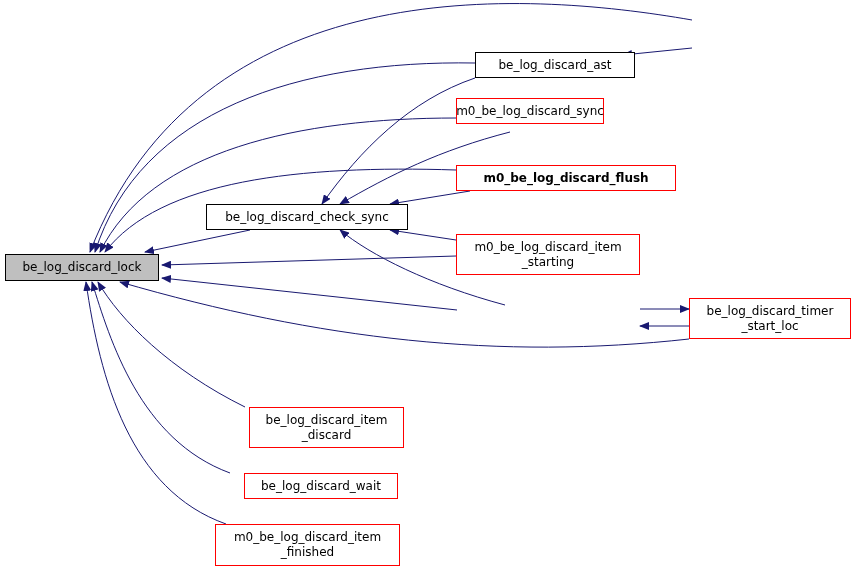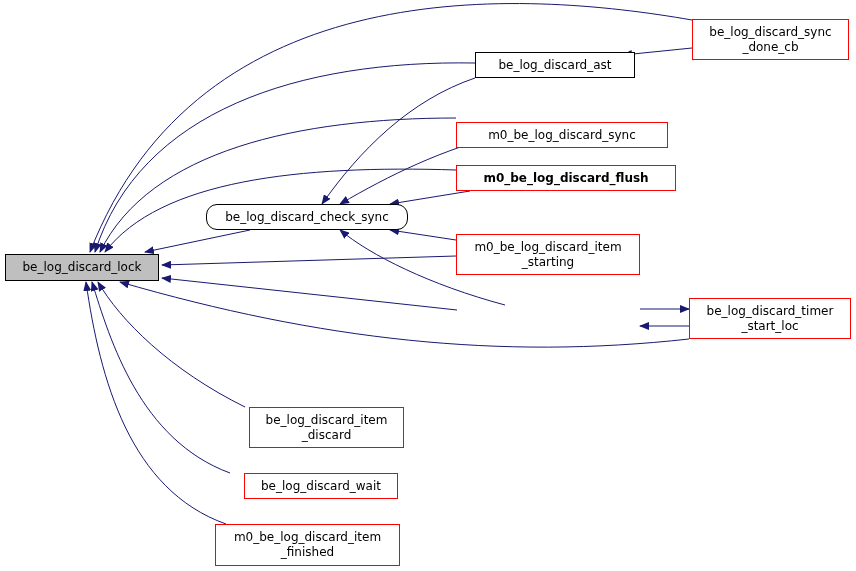--- a/index.html
+++ b/index.html
@@ -46,35 +46,31 @@
         <path d="M505,305 C430,285 370,255 340,230" marker-end="url(#ah)"></path>
         <path d="M640,309 L689,309" marker-end="url(#ah)"></path>
         <path d="M689,326 L640,326" marker-end="url(#ah)"></path>
       </g>
   </svg>
 
   <div class="node root" style="left:5px;top:254px;width:154px;height:27px;">
     <span>be_log_discard_lock</span>
   </div>
 
-  <div class="node black" style="left:206px;top:204px;width:202px;height:26px;border-radius:11px;">
+  <div class="node black" style="left:206px;top:204px;width:202px;height:26px;">
     <span>be_log_discard_check_sync</span>
   </div>
 
   <div class="node black" style="left:475px;top:52px;width:160px;height:26px;">
     <span>be_log_discard_ast</span>
   </div>
 
 
-  <div class="node red" style="left:692px;top:19px;width:157px;height:41px;">
-    <span>be_log_discard_sync</span>
-    <span>_done_cb</span>
-  </div>
 
-  <div class="node red" style="left:456px;top:122px;width:212px;height:26px;">
+  <div class="node red" style="left:456px;top:98px;width:148px;height:26px;">
     <span>m0_be_log_discard_sync</span>
   </div>
 
   <div class="node red" style="left:456px;top:165px;width:220px;height:26px;font-weight:bold;">
     <span>m0_be_log_discard_flush</span>
   </div>
 
   <div class="node red" style="left:456px;top:234px;width:184px;height:41px;">
     <span>m0_be_log_discard_item</span>
     <span>_starting</span>

